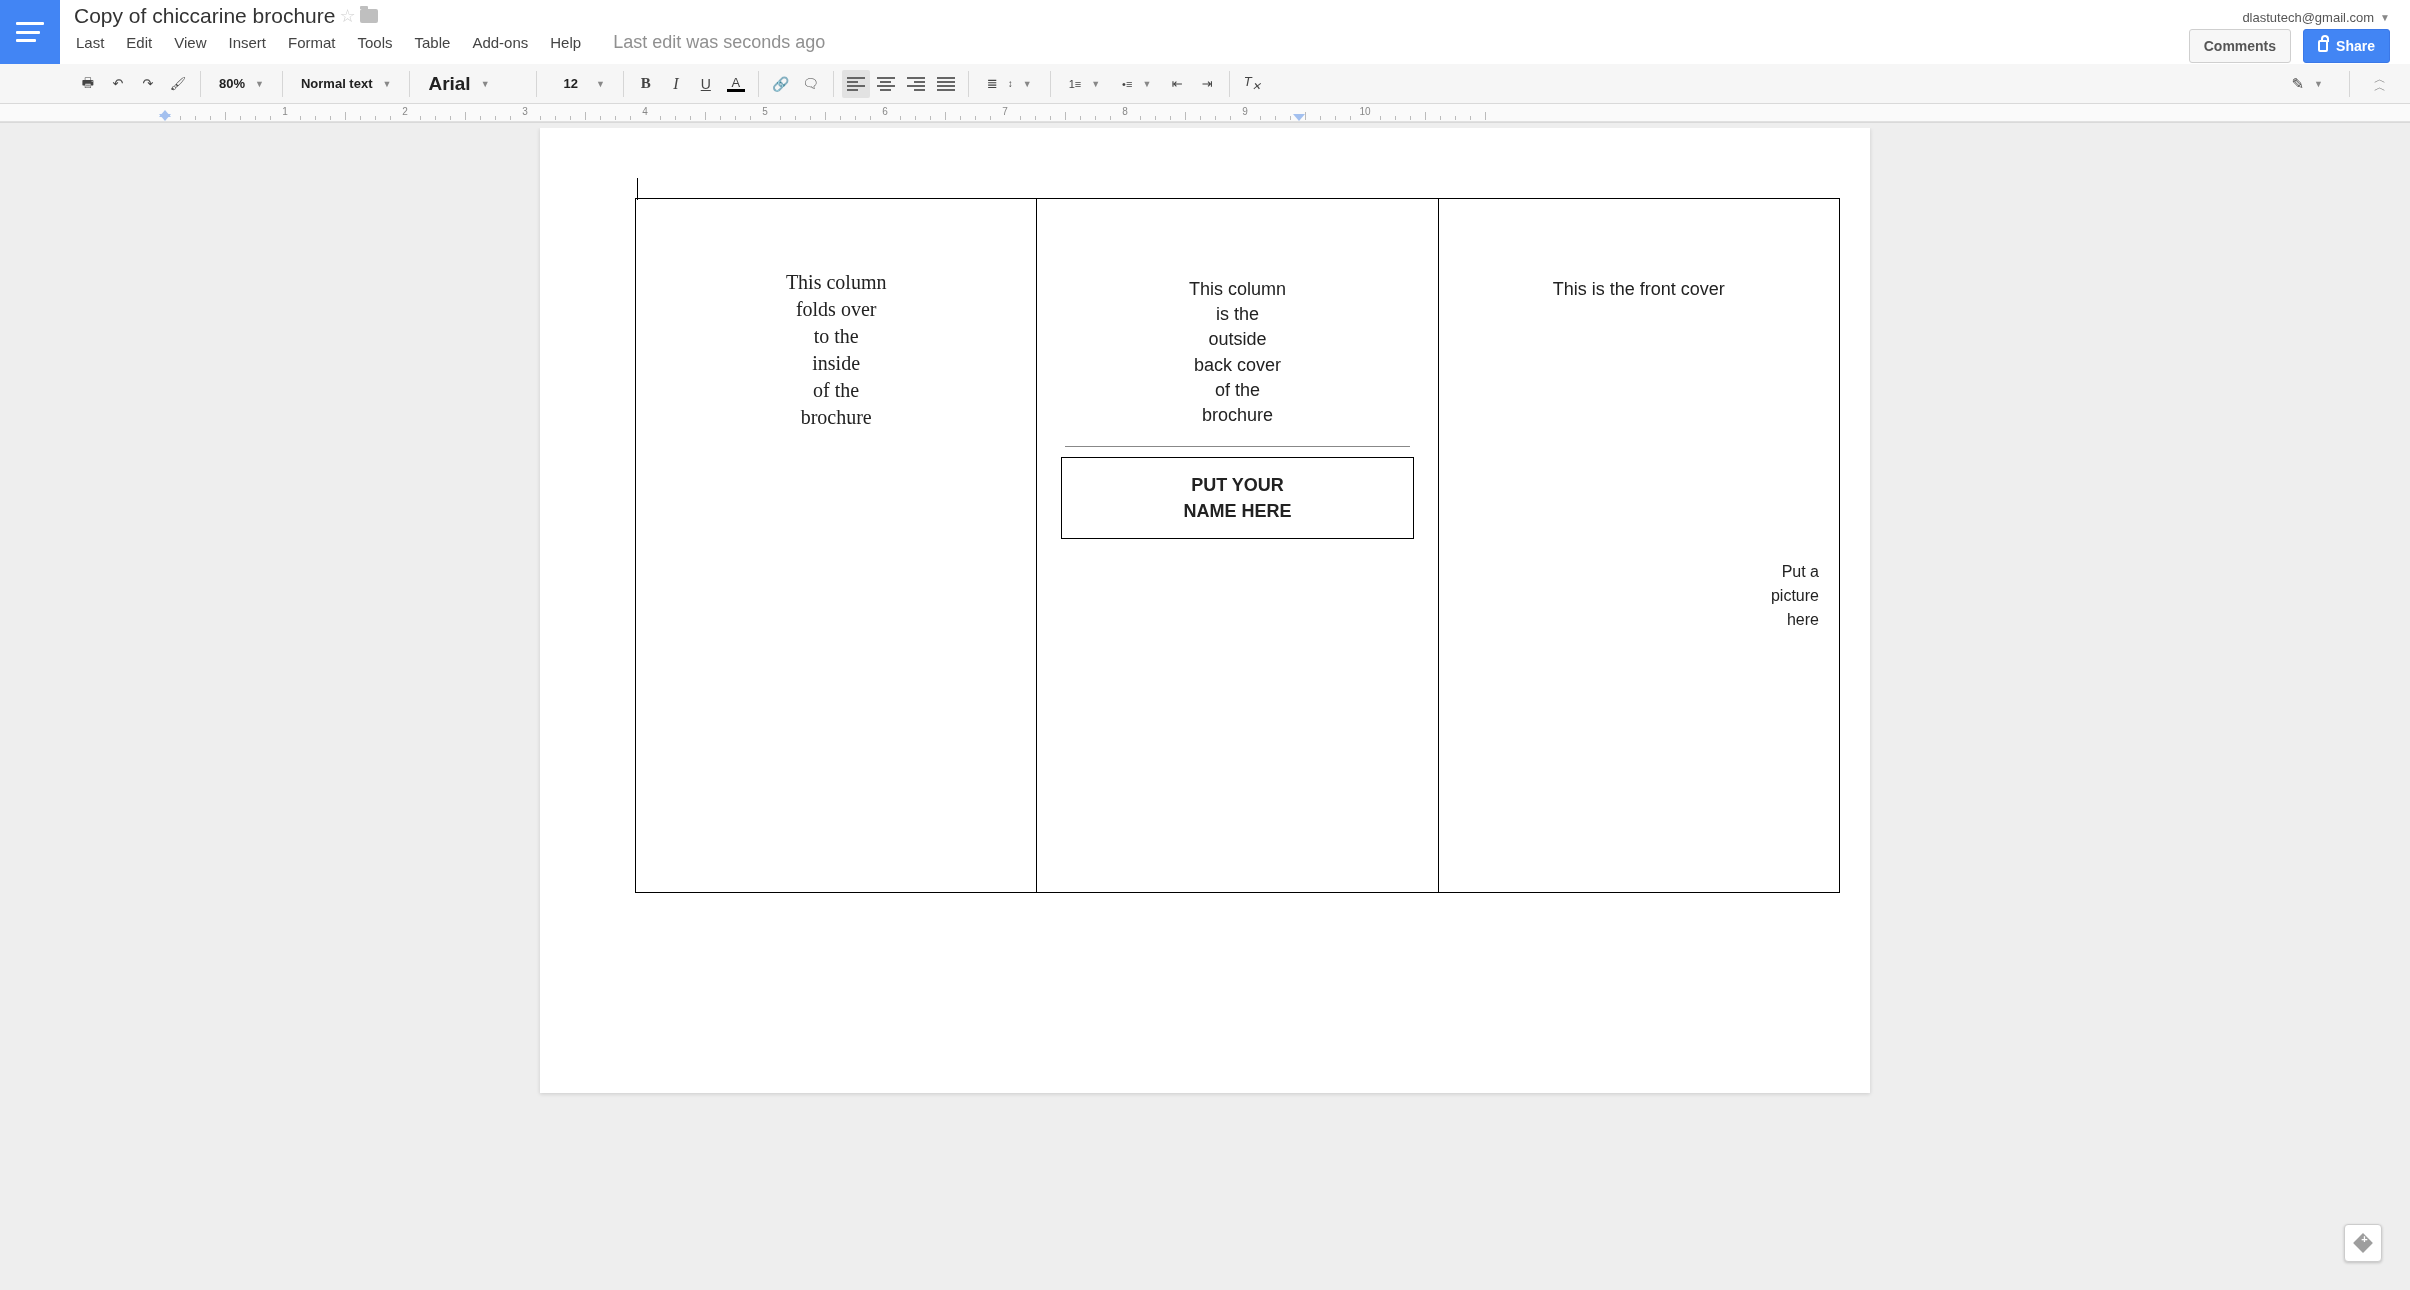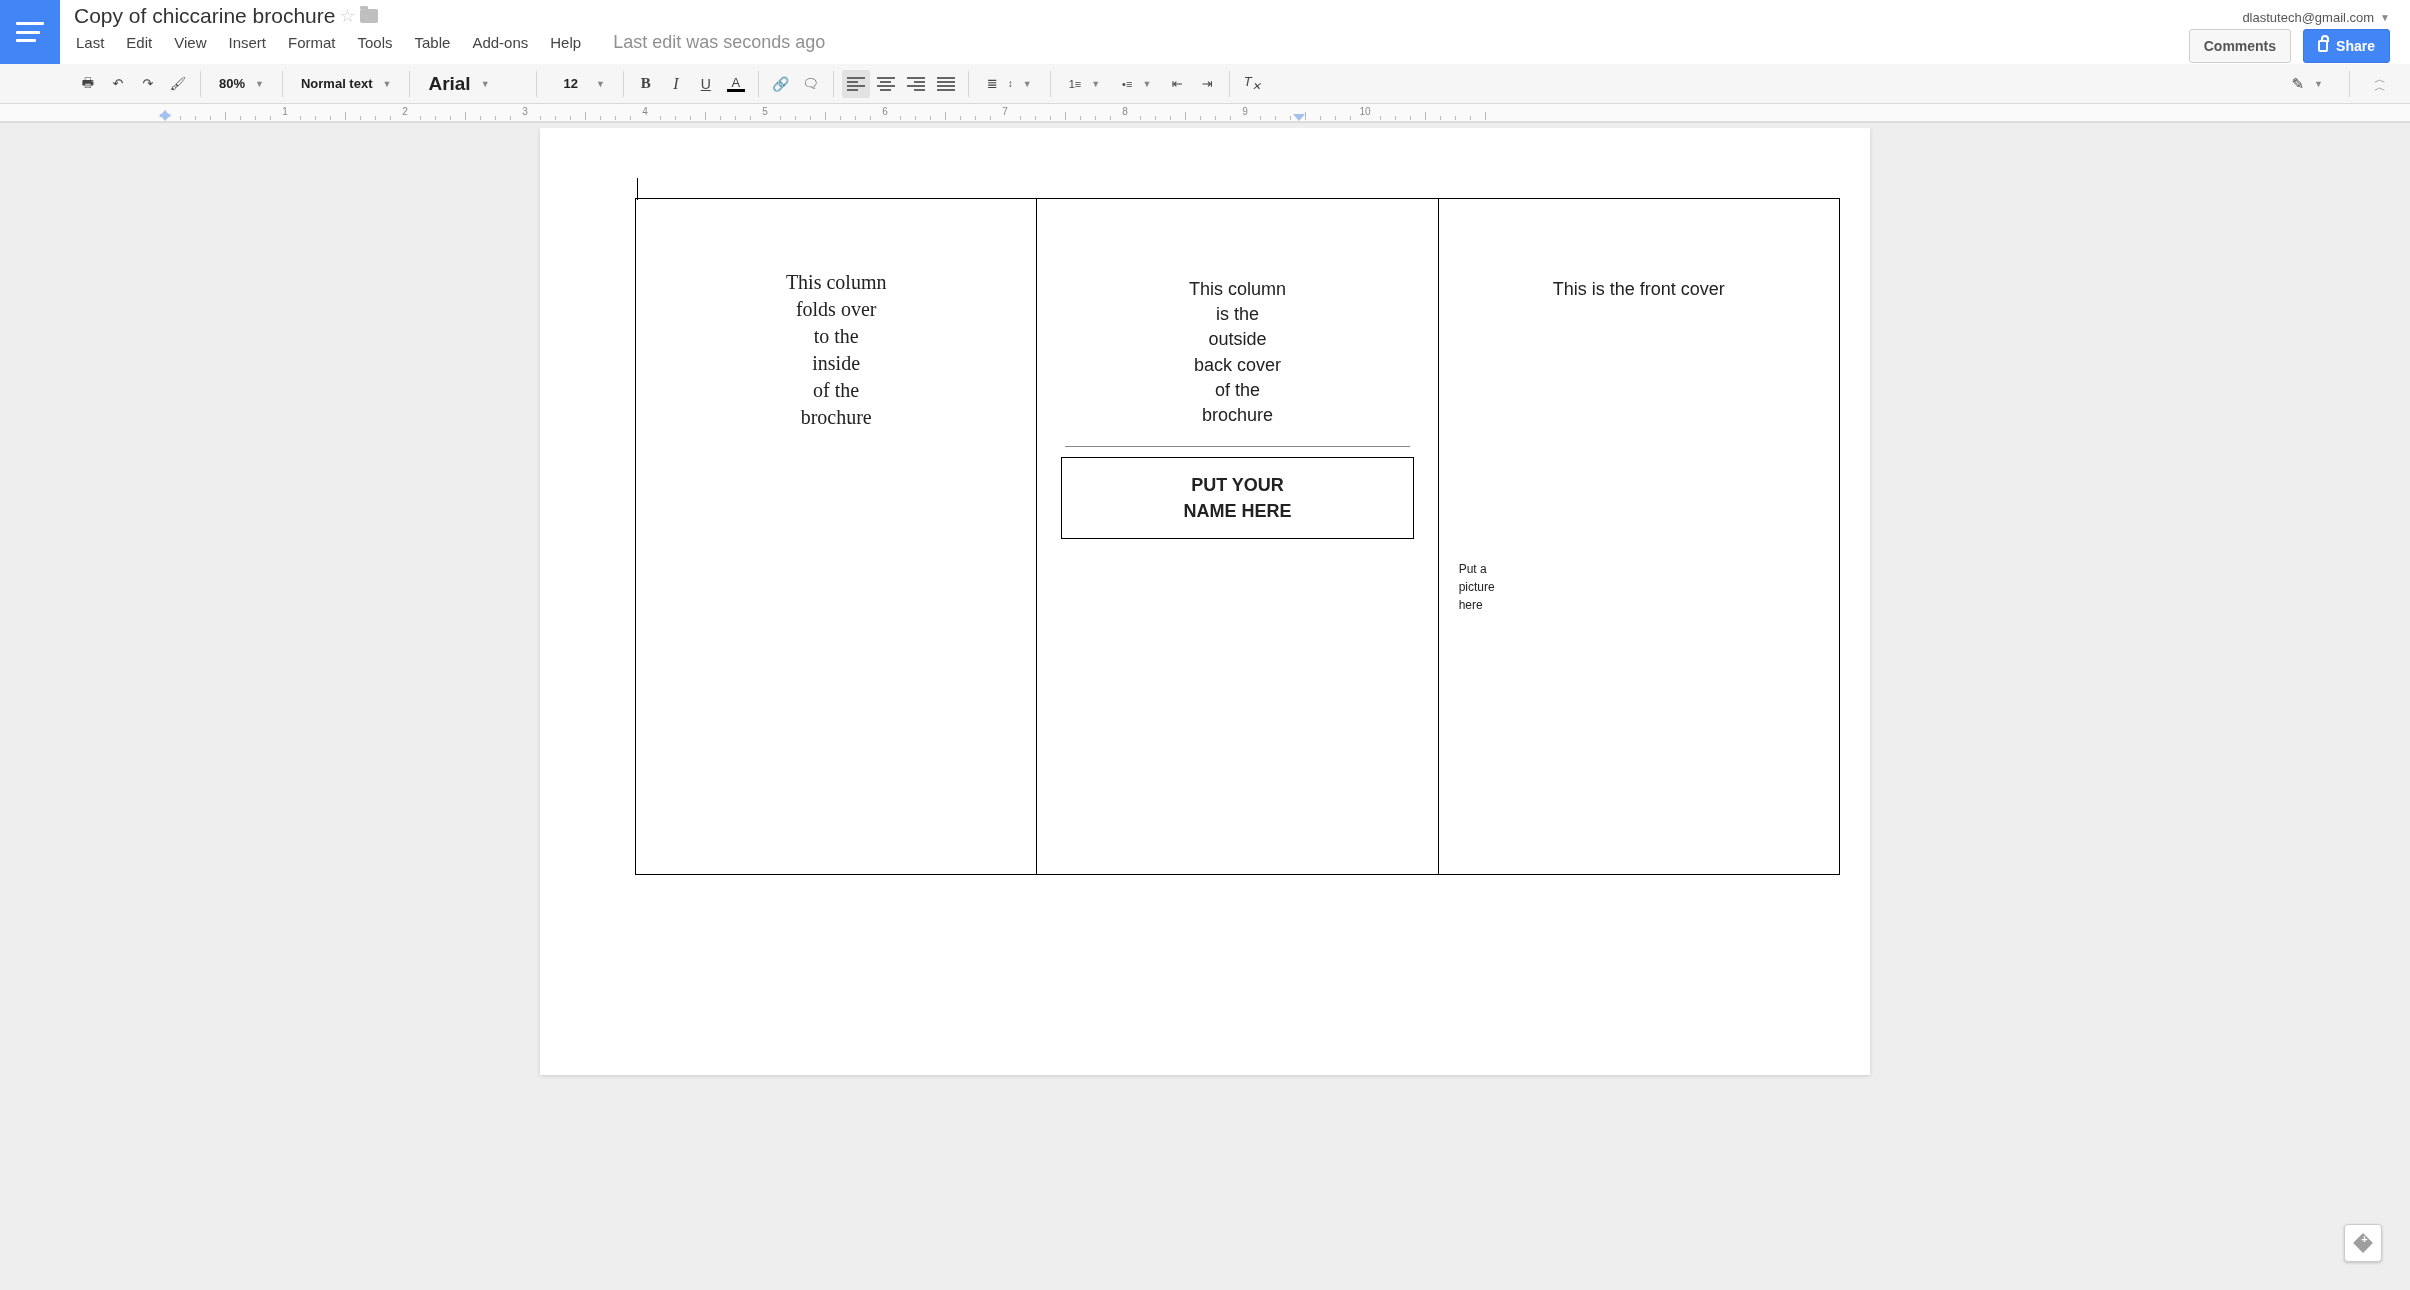--- a/index.html
+++ b/index.html
@@ -76,21 +76,21 @@
   .cursor-caret { position:absolute; top:50px; left:97px; width:1px; height:22px; background:#000; }
 
   table.brochure { border-collapse:collapse; width:100%; table-layout:fixed; margin-top:20px; }
   table.brochure td { border:1.5px solid #000; vertical-align:top; padding:70px 20px 260px 20px; height:560px; }
 
   .col1-text { font-family:"Times New Roman", Georgia, serif; font-size:20px; text-align:center; line-height:1.35; padding:0 50px; }
   .col2-text { font-size:18px; text-align:center; line-height:1.4; padding-top:8px;}
   .col2-hr { border:none; border-top:1px solid #888; margin:18px 8px 10px 8px; }
   .name-box { border:1.5px solid #000; margin:0 4px; padding:14px 10px; text-align:center; font-weight:900; font-size:18px; line-height:1.45; }
   .col3-title { font-size:18px; text-align:center; padding-top:10px; }
-  .col3-pic { font-size:12px; text-align:left; line-height:1.5; padding-top:260px; }
+  .col3-pic { font-size:16px; text-align:right; line-height:1.5; padding-top:260px; }
   .explore-fab { position:fixed; right:28px; bottom:28px; width:38px; height:38px; background:#fff; border:1px solid #ccc; border-radius:4px; box-shadow:0 1px 3px rgba(0,0,0,0.2); display:flex; align-items:center; justify-content:center; }
   .explore-fab .diamond { width:14px; height:14px; background:#9e9e9e; transform:rotate(45deg); position:relative; }
   .explore-fab .diamond::after { content:"+"; position:absolute; top:-3px; left:2px; transform:rotate(-45deg); color:#fff; font-size:11px; font-weight:bold;}
 </style>
 </head>
 <body>
 
 <div class="app-header">
   <div class="brand-row">
     <div class="app-logo">

